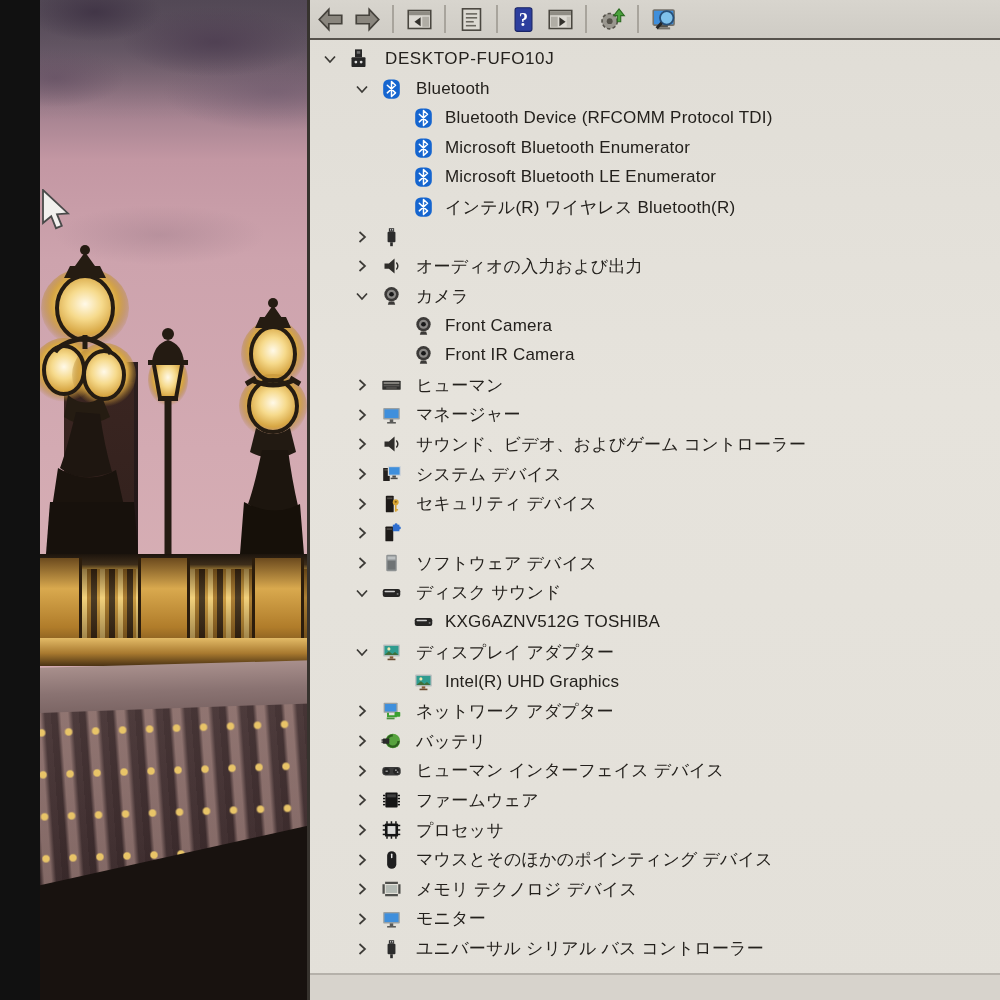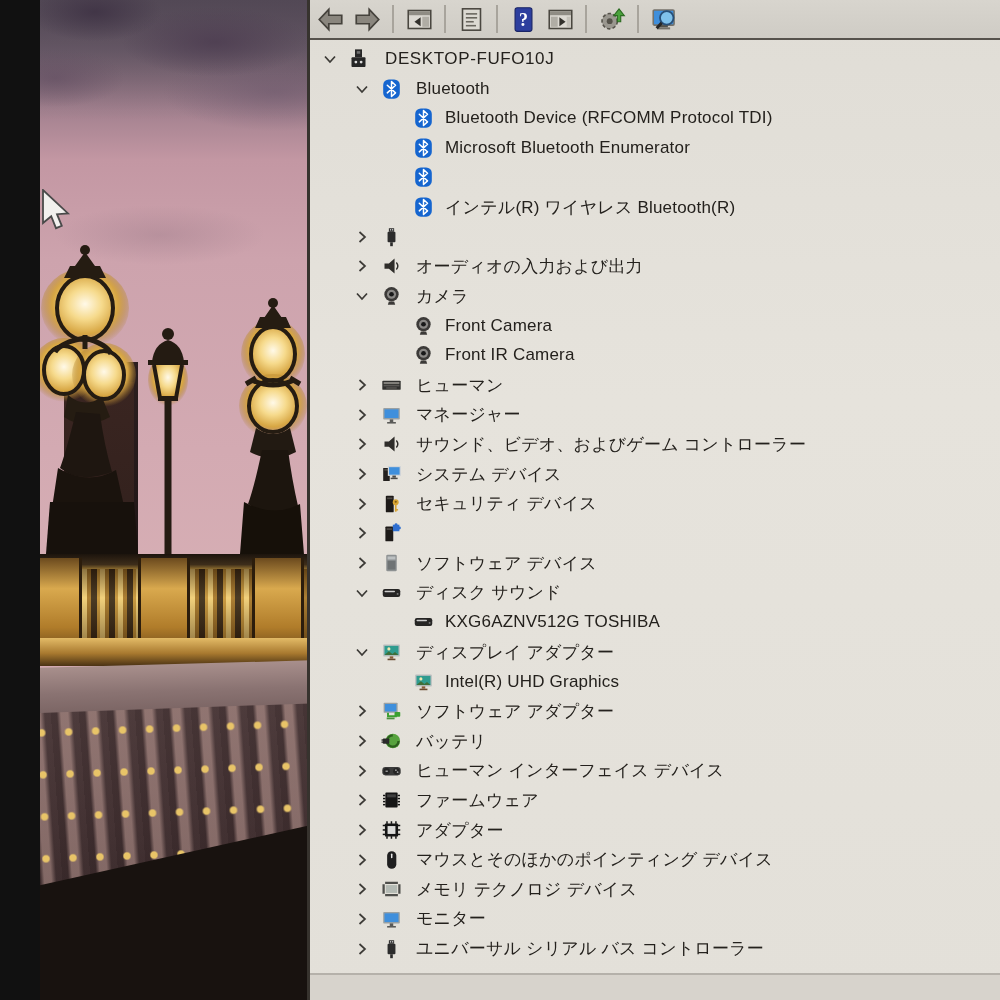--- a/index.html
+++ b/index.html
@@ -422,20 +422,21 @@
     <svg class="tico" viewBox="0 0 24 24">
             <use href="#ic-bluetooth"></use>
           </svg>
     <span class="lbl">Microsoft Bluetooth Enumerator</span>
   </div>
         <div class="row lvl2" style="top: 120.4px;">
 
     <svg class="tico" viewBox="0 0 24 24">
             <use href="#ic-bluetooth"></use>
           </svg>
+    <span class="lbl">Microsoft Bluetooth LE Enumerator</span>
   </div>
         <div class="row lvl2" style="top: 150.1px;">
 
     <svg class="tico" viewBox="0 0 24 24">
             <use href="#ic-bluetooth"></use>
           </svg>
     <span class="lbl">インテル(R) ワイヤレス Bluetooth(R)</span>
   </div>
         <div class="row lvl1" style="top: 179.8px;">
     <svg class="chev" viewBox="0 0 16 16">
@@ -571,21 +572,21 @@
           </svg>
     <span class="lbl">Intel(R) UHD Graphics</span>
   </div>
         <div class="row lvl1" style="top: 654.3px;">
     <svg class="chev" viewBox="0 0 16 16">
             <polyline points="5.5,3 11,8 5.5,13" fill="none" stroke="#3d3b37" stroke-width="1.7"></polyline>
           </svg>
     <svg class="tico" viewBox="0 0 24 24">
             <use href="#ic-network"></use>
           </svg>
-    <span class="lbl">ソフトウェア アダプター</span>
+    <span class="lbl">ネットワーク アダプター</span>
   </div>
         <div class="row lvl1" style="top: 684px;">
     <svg class="chev" viewBox="0 0 16 16">
             <polyline points="5.5,3 11,8 5.5,13" fill="none" stroke="#3d3b37" stroke-width="1.7"></polyline>
           </svg>
     <svg class="tico" viewBox="0 0 24 24">
             <use href="#ic-battery"></use>
           </svg>
     <span class="lbl">バッテリ</span>
   </div>
@@ -607,21 +608,21 @@
           </svg>
     <span class="lbl">ファームウェア</span>
   </div>
         <div class="row lvl1" style="top: 773px;">
     <svg class="chev" viewBox="0 0 16 16">
             <polyline points="5.5,3 11,8 5.5,13" fill="none" stroke="#3d3b37" stroke-width="1.7"></polyline>
           </svg>
     <svg class="tico" viewBox="0 0 24 24">
             <use href="#ic-processor"></use>
           </svg>
-    <span class="lbl">アダプター</span>
+    <span class="lbl">プロセッサ</span>
   </div>
         <div class="row lvl1" style="top: 802.6px;">
     <svg class="chev" viewBox="0 0 16 16">
             <polyline points="5.5,3 11,8 5.5,13" fill="none" stroke="#3d3b37" stroke-width="1.7"></polyline>
           </svg>
     <svg class="tico" viewBox="0 0 24 24">
             <use href="#ic-mouse"></use>
           </svg>
     <span class="lbl">マウスとそのほかのポインティング デバイス</span>
   </div>

